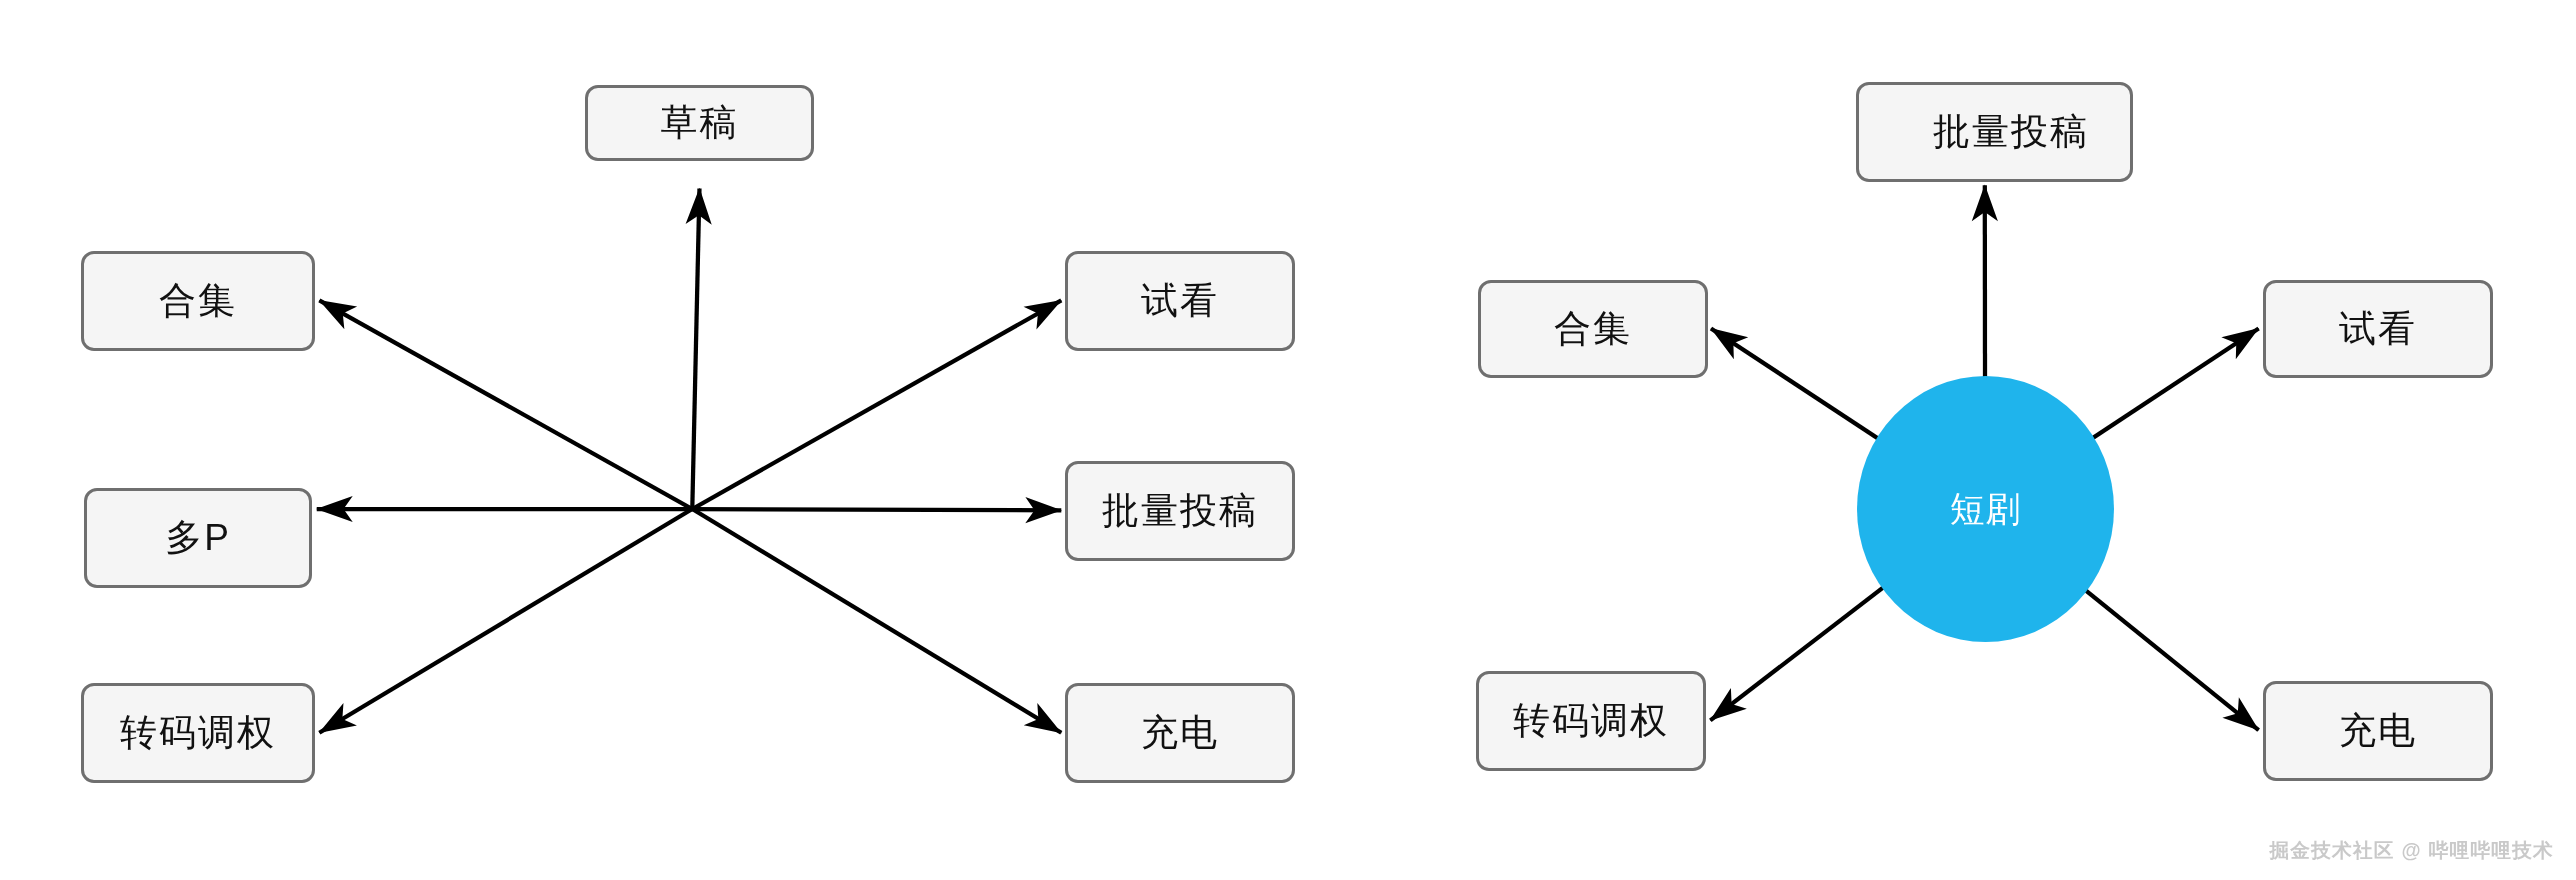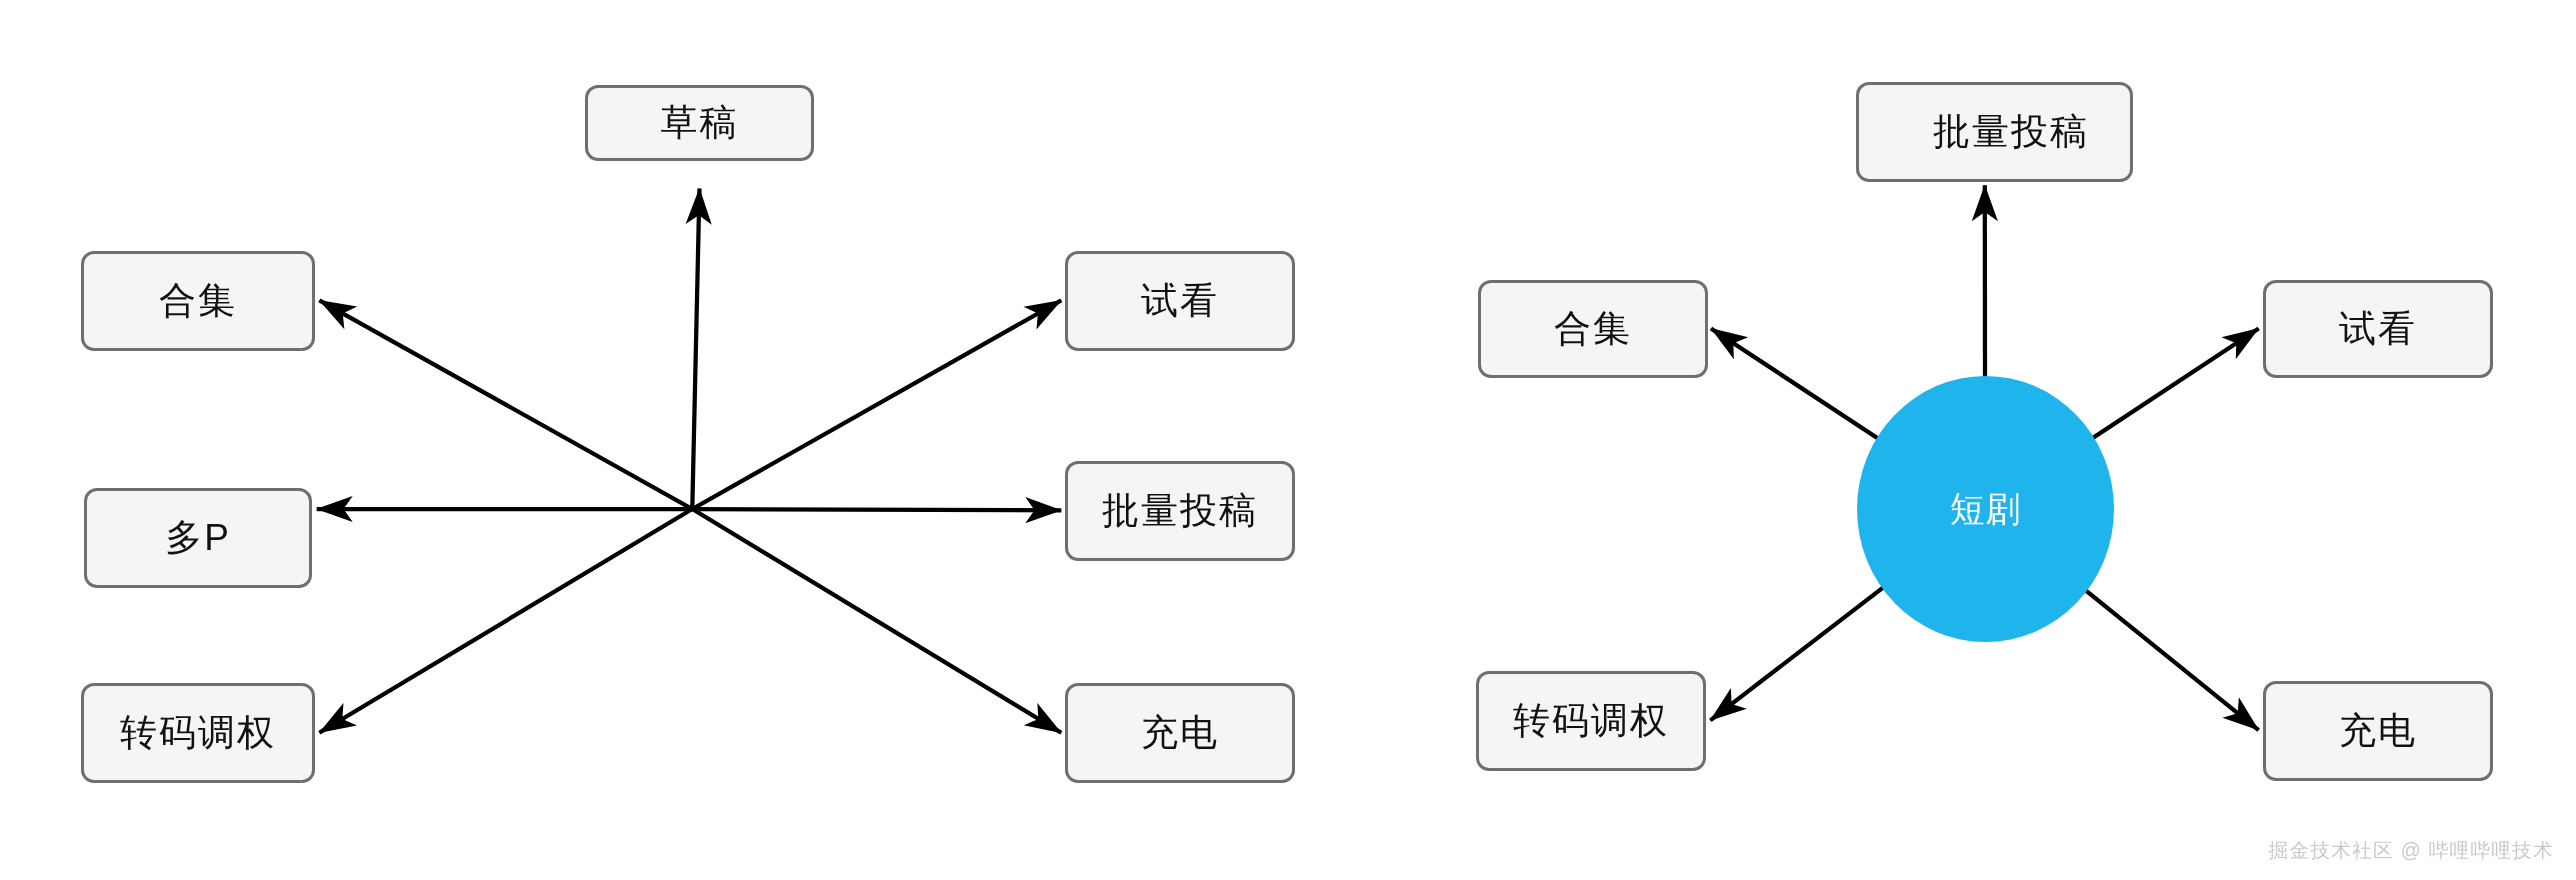--- a/index.html
+++ b/index.html
@@ -30,20 +30,21 @@
     color:var(--center-text,#ffffff);
     white-space:nowrap;
   }
   #watermark{
     position:absolute;z-index:3;
     right:22px;bottom:15.7px;
     font-size:19.6px;letter-spacing:1.3px;
     color:var(--watermark,#c9c9c9);
     text-shadow:1.3px 1.3px 0.7px #ffffff;
     white-space:nowrap;
+    font-weight:bold;
   }
 </style>
 </head>
 <body>
 
 <div id="stage" style="--bg: #ffffff; --node-fill: #f5f5f5; --node-border: #6f6f6f; --node-text: #111111; --center-fill: #1fb4ec; --center-text: #ffffff; --watermark: #c9c9c9; width: 2576px; height: 880px;">
   <svg id="arrow-layer" xmlns="http://www.w3.org/2000/svg" width="2576" height="880" viewBox="0 0 3935 1345">
     <defs>
       <marker id="arrowhead" markerUnits="userSpaceOnUse" viewBox="0 0 60 44" markerWidth="60" markerHeight="44" refX="57" refY="22" orient="auto">
         <path id="arrowhead-path" d="M2 2 L58 22 L2 42 L16 22 Z" fill="#000000"></path>

